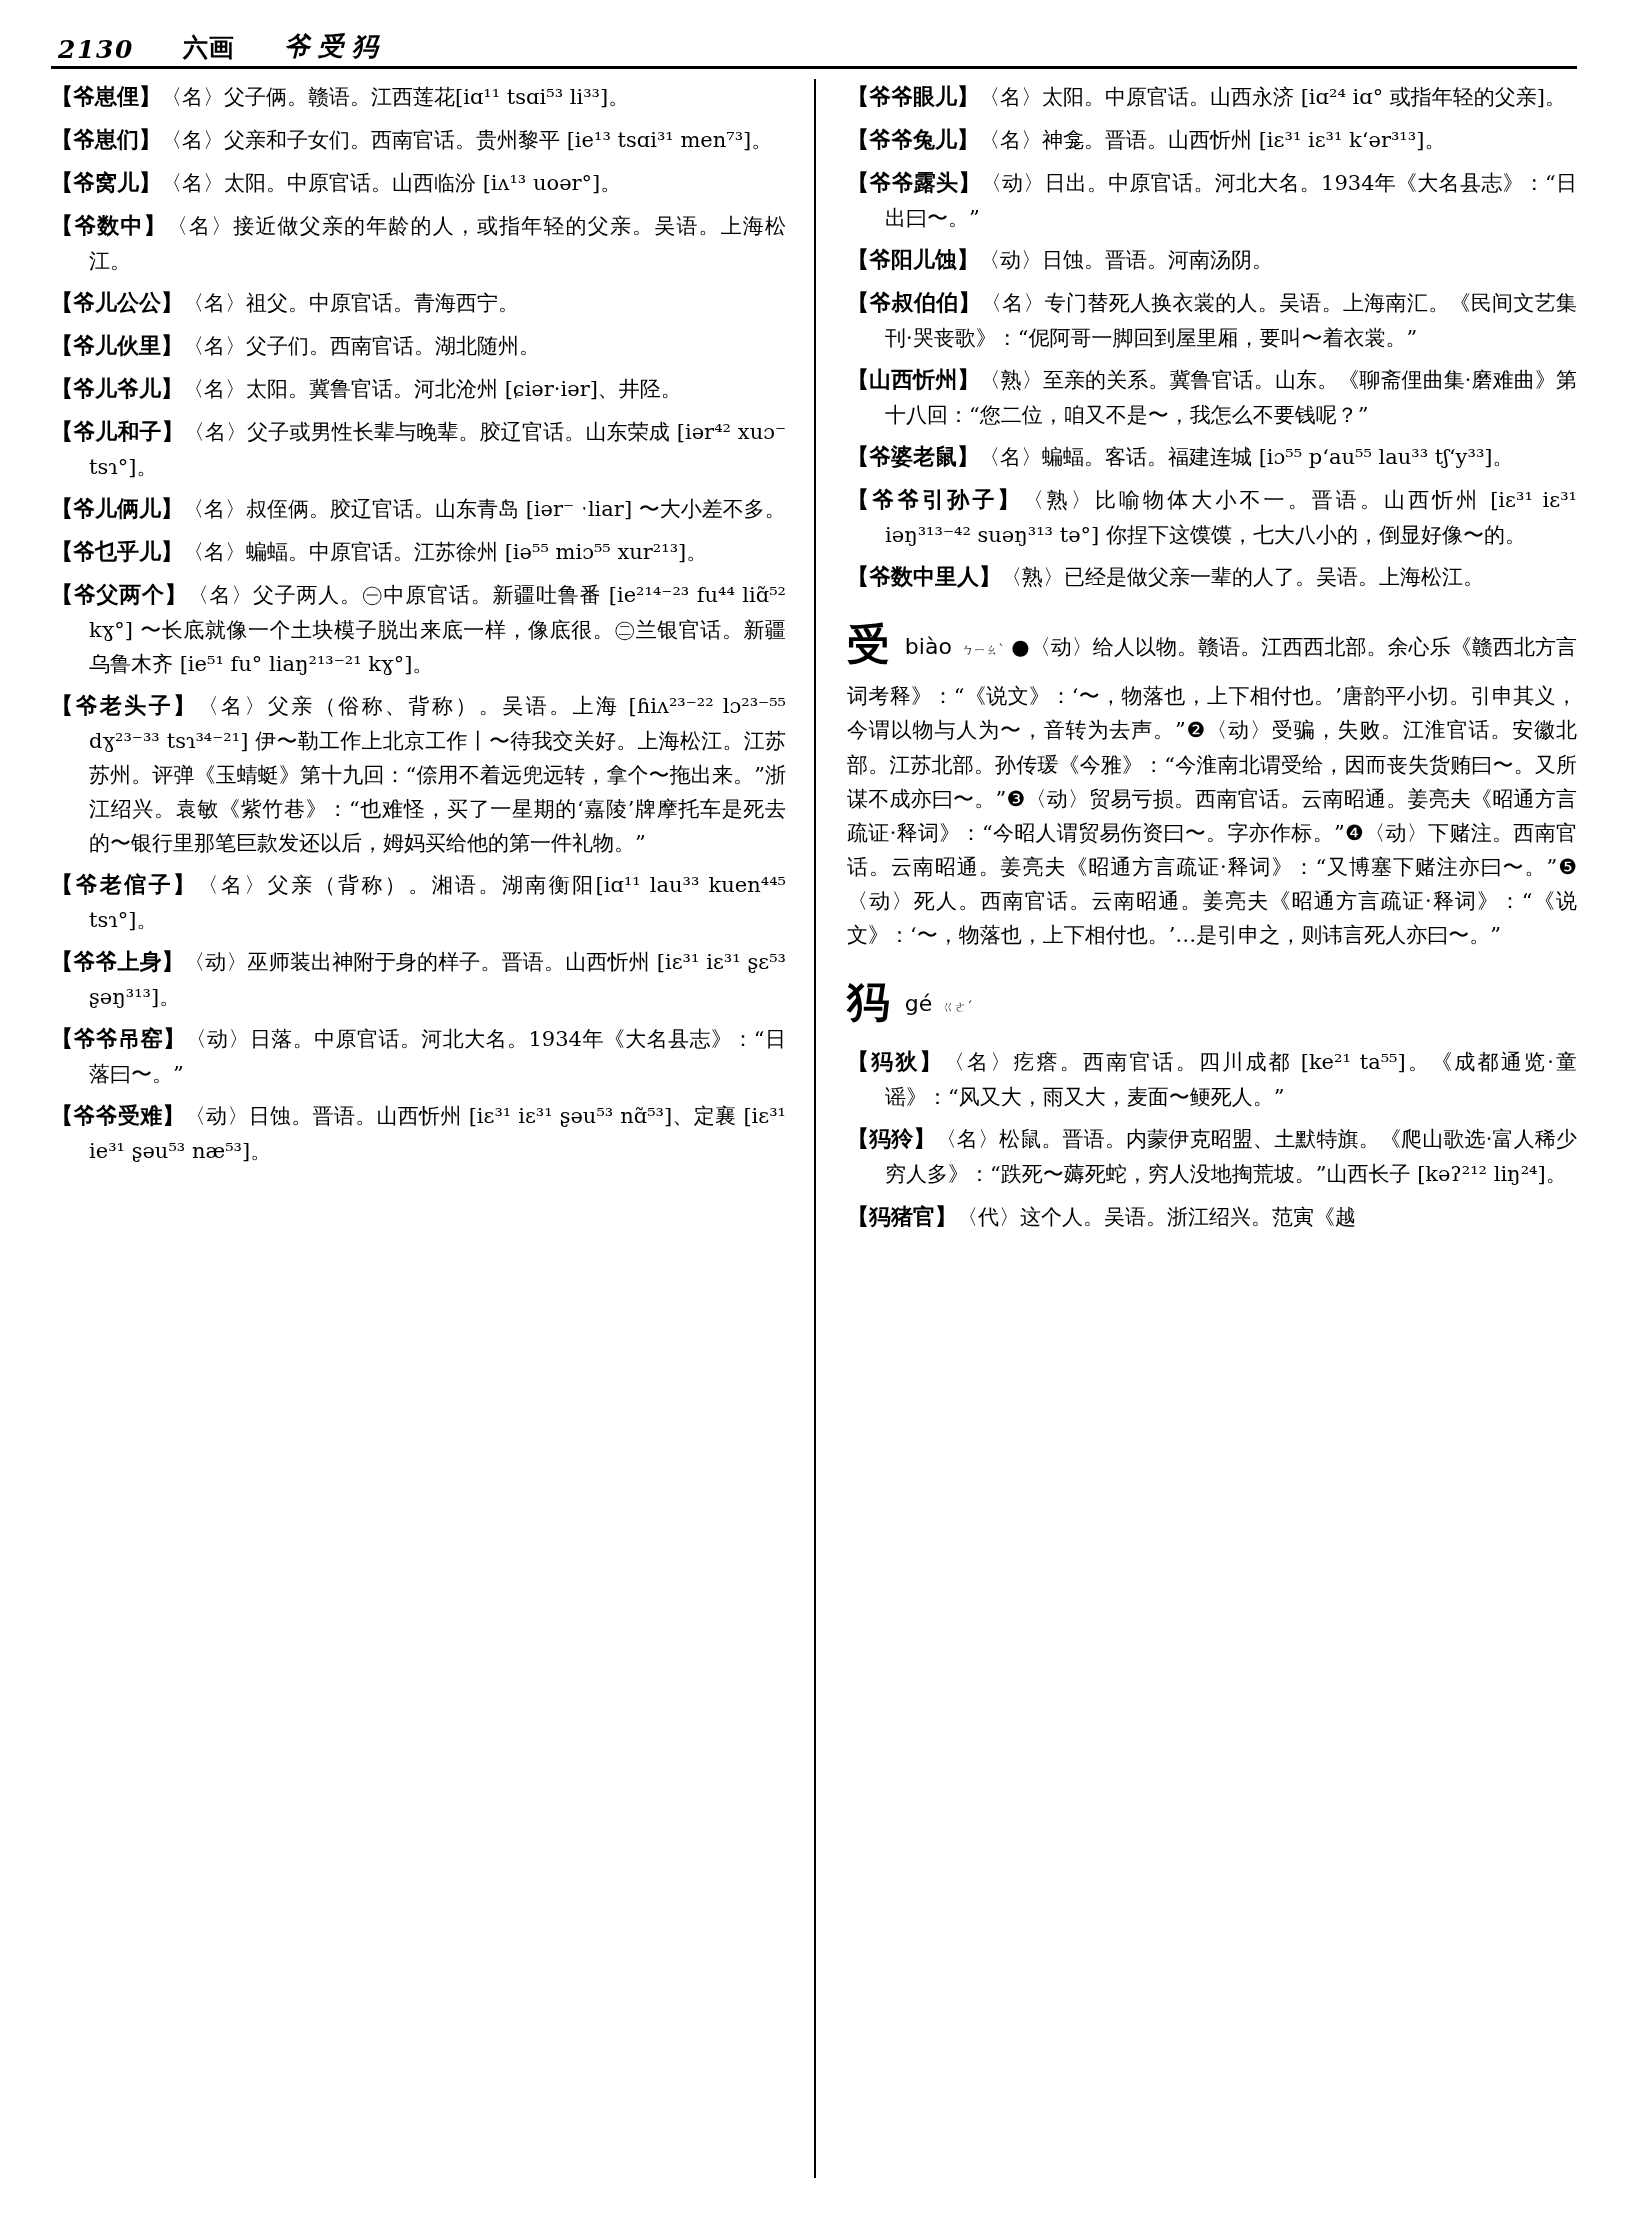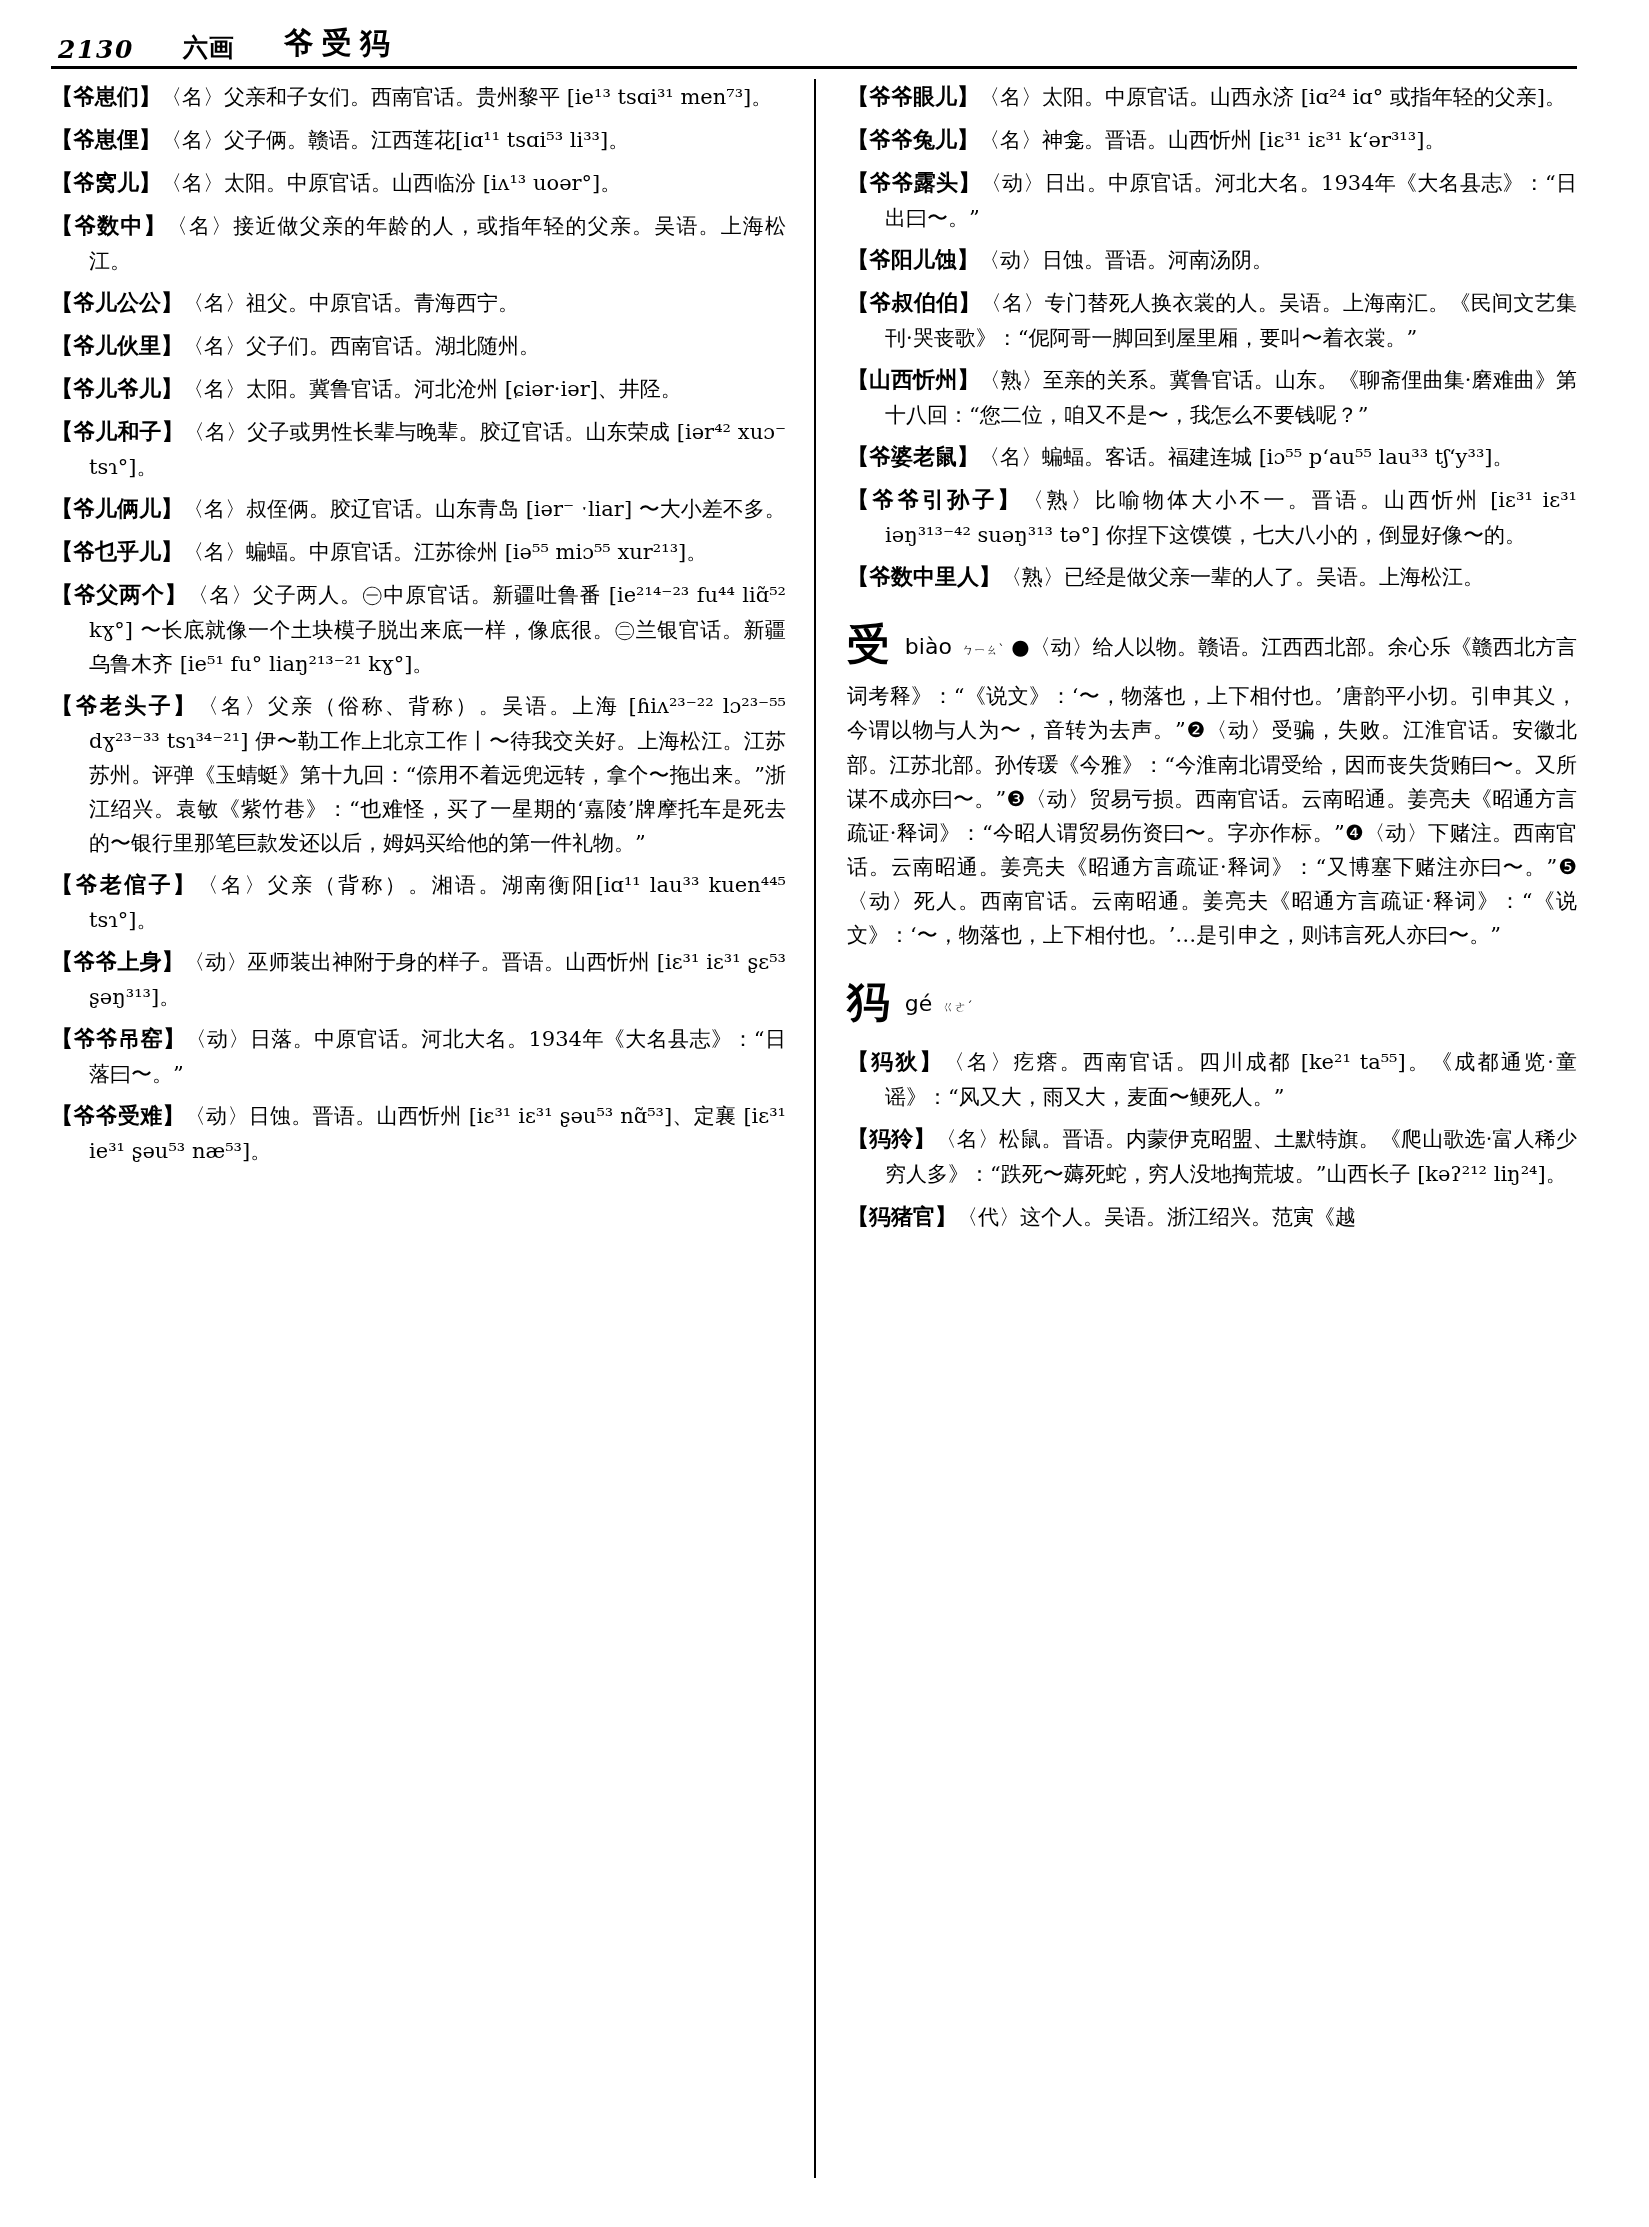--- a/index.html
+++ b/index.html
@@ -42,23 +42,24 @@
     font-style: italic;
     font-weight: bold;
     letter-spacing: 1.6px;
   }
   .header .radical {
     font-size: 25px;
     font-weight: bold;
     text-align: right;
   }
   .header .heads {
-    font-size: 30px;
+    font-size: 26px;
     font-weight: bold;
     letter-spacing: 8.2px;
+    font-style: italic;
   }
   .rule {
     position: absolute;
     top: 66px;
     left: 51px;
     right: 51px;
     height: 2.5px;
     background: #000;
   }
   
@@ -130,22 +131,22 @@
     <span class="radical">六画</span>
     <span class="heads">爷受犸</span>
   </div>
 
   <div class="rule"></div>
   <div class="divider"></div>
 
   <div class="columns">
 
     <div class="col left">
+      <div class="entry"><span class="hw">【爷崽俚】</span><span>〈名〉父子俩。赣语。江西莲花[iɑ¹¹ tsɑi⁵³ li³³]。</span></div>
       <div class="entry"><span class="hw">【爷崽们】</span><span>〈名〉父亲和子女们。西南官话。贵州黎平 [ie¹³ tsɑi³¹ men⁷³]。</span></div>
-      <div class="entry"><span class="hw">【爷崽俚】</span><span>〈名〉父子俩。赣语。江西莲花[iɑ¹¹ tsɑi⁵³ li³³]。</span></div>
       <div class="entry"><span class="hw">【爷窝儿】</span><span>〈名〉太阳。中原官话。山西临汾 [iʌ¹³ uoər°]。</span></div>
       <div class="entry"><span class="hw">【爷数中】</span><span>〈名〉接近做父亲的年龄的人，或指年轻的父亲。吴语。上海松江。</span></div>
       <div class="entry"><span class="hw">【爷儿公公】</span><span>〈名〉祖父。中原官话。青海西宁。</span></div>
       <div class="entry"><span class="hw">【爷儿伙里】</span><span>〈名〉父子们。西南官话。湖北随州。</span></div>
       <div class="entry"><span class="hw">【爷儿爷儿】</span><span>〈名〉太阳。冀鲁官话。河北沧州 [ɕiər·iər]、井陉。</span></div>
       <div class="entry"><span class="hw">【爷儿和子】</span><span>〈名〉父子或男性长辈与晚辈。胶辽官话。山东荣成 [iər⁴² xuɔ⁻ tsɿ°]。</span></div>
       <div class="entry"><span class="hw">【爷儿俩儿】</span><span>〈名〉叔侄俩。胶辽官话。山东青岛 [iər⁻ ˑliar] 〜大小差不多。</span></div>
       <div class="entry"><span class="hw">【爷乜乎儿】</span><span>〈名〉蝙蝠。中原官话。江苏徐州 [iə⁵⁵ miɔ⁵⁵ xur²¹³]。</span></div>
       <div class="entry"><span class="hw">【爷父两个】</span><span>〈名〉父子两人。㊀中原官话。新疆吐鲁番 [ie²¹⁴⁻²³ fu⁴⁴ liɑ̃⁵² kɣ°] 〜长底就像一个土块模子脱出来底一样，像底很。㊁兰银官话。新疆乌鲁木齐 [ie⁵¹ fu° liaŋ²¹³⁻²¹ kɣ°]。</span></div>
       <div class="entry"><span class="hw">【爷老头子】</span><span>〈名〉父亲（俗称、背称）。吴语。上海 [ɦiʌ²³⁻²² lɔ²³⁻⁵⁵ dɣ²³⁻³³ tsɿ³⁴⁻²¹] 伊〜勒工作上北京工作丨〜待我交关好。上海松江。江苏苏州。评弹《玉蜻蜓》第十九回：“倷用不着远兜远转，拿个〜拖出来。”浙江绍兴。袁敏《紫竹巷》：“也难怪，买了一星期的‘嘉陵’牌摩托车是死去的〜银行里那笔巨款发还以后，姆妈买给他的第一件礼物。”</span></div>

